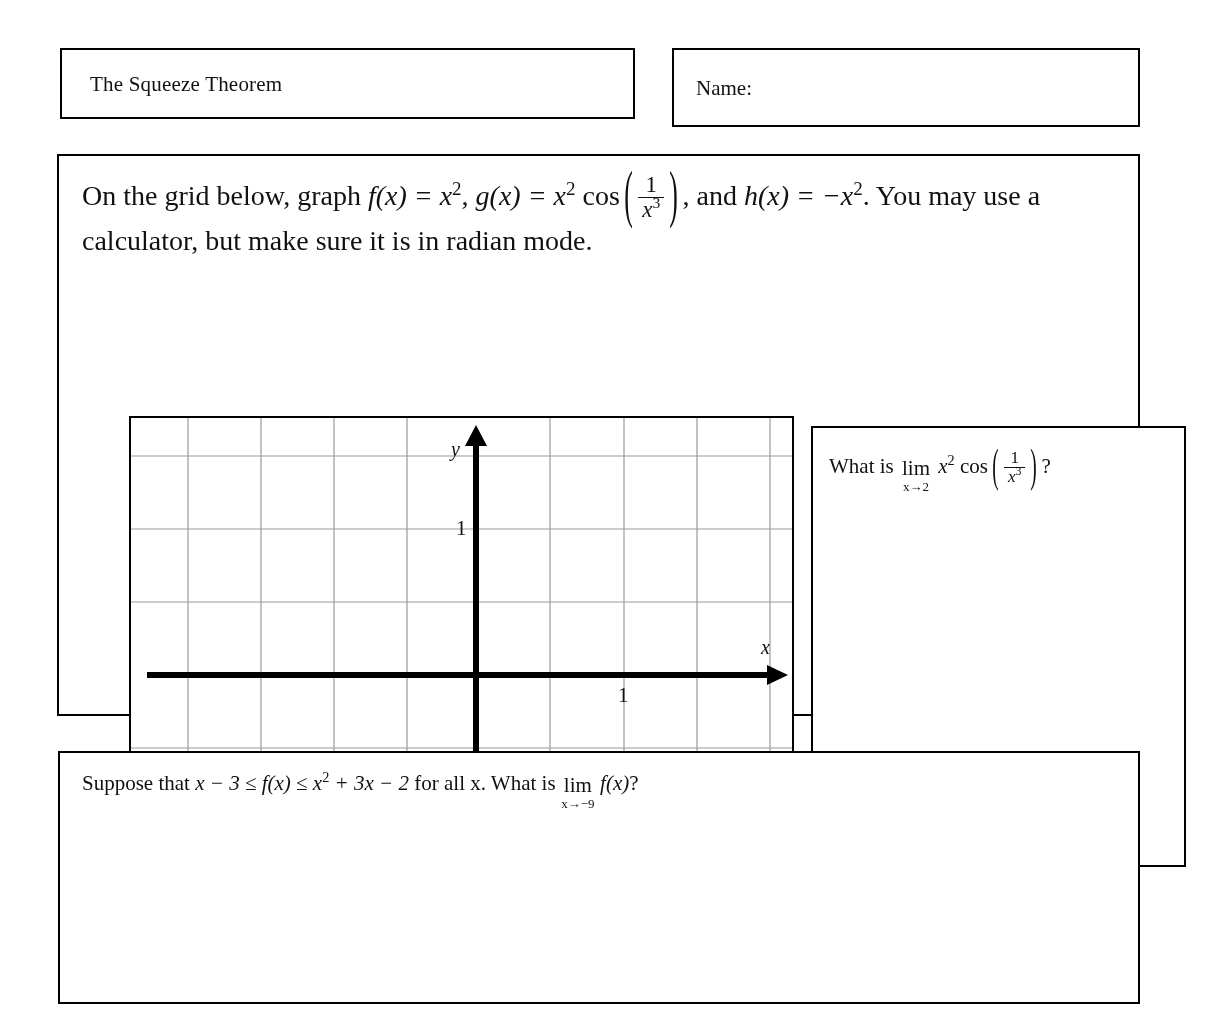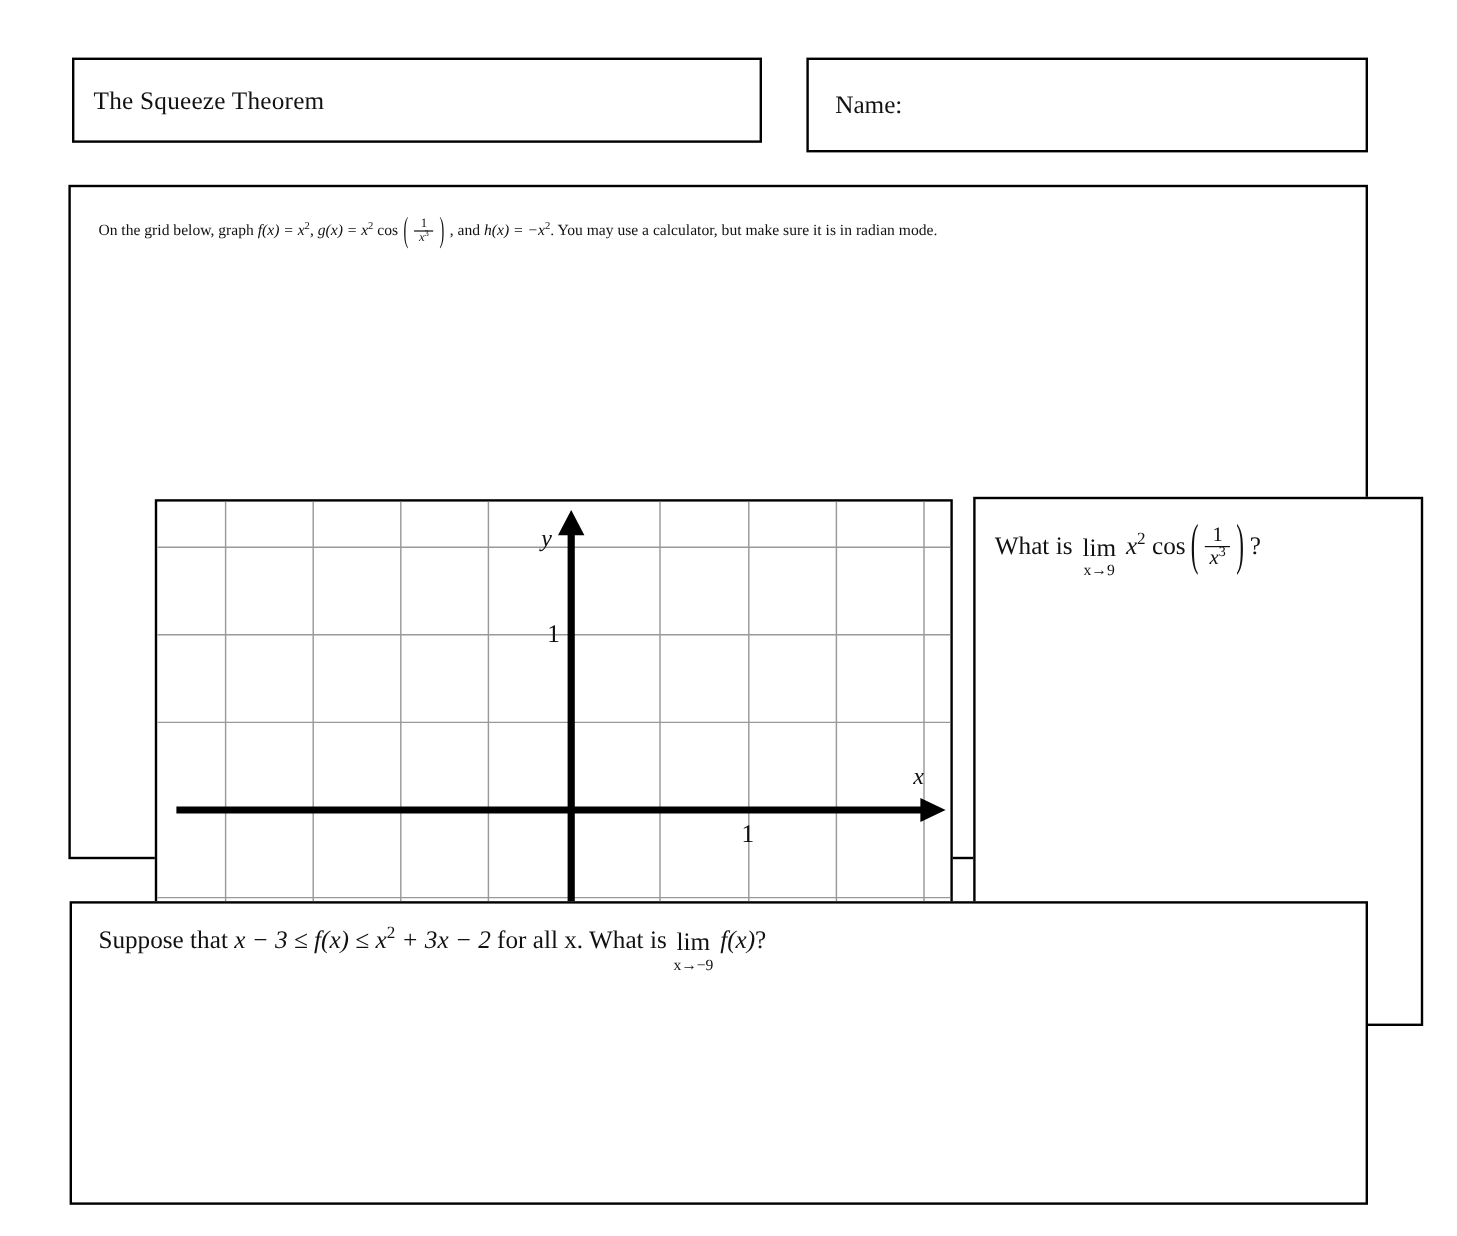--- a/index.html
+++ b/index.html
@@ -22,21 +22,21 @@
     box-sizing: border-box;
     background: #ffffff;
   }
 
   
   #title-box {
     left: 60px; top: 48px; width: 575px; height: 71px;
   }
   #title-text {
     position: absolute;
-    left: 16px; top: 50%;
+    left: 28px; top: 50%;
     transform: translateY(-50%);
     font-size: 21px;
     letter-spacing: 0.2px;
   }
   #name-box {
     left: 672px; top: 48px; width: 468px; height: 79px;
   }
   #name-text {
     position: absolute;
     left: 22px; top: 50%;
@@ -45,36 +45,36 @@
   }
 
   
   #problem-container {
     left: 57px; top: 154px; width: 1083px; height: 562px;
   }
 
   #instructions {
     position: absolute;
     left: 23px; top: 18px; width: 1030px;
-    font-size: 13px;
+    font-size: 28px;
     line-height: 36px;
   }
 
   
   #graph-box {
     left: 70px; top: 260px; width: 665px; height: 443px;
   }
   #graph-inner {
     position: absolute;
     left: 0; top: 0; right: 0; bottom: 0;
   }
 
   
   #limit-box {
-    left: 752px; top: 258px; width: 375px; height: 441px;
+    left: 752px; top: 270px; width: 375px; height: 441px;
   }
   #limit-question {
     position: absolute;
     left: 16px; top: 22px;
     font-size: 21px;
   }
 
   
   #bottom-box {
     left: 58px; top: 751px; width: 1082px; height: 253px; padding-left: 33px;
@@ -200,21 +200,21 @@
       
       <span style="position:absolute; left:320px; top:20px; font-size:20px; font-style:italic;">y</span>
       <span style="position:absolute; left:630px; top:218px; font-size:20px; font-style:italic;">x</span>
       <span style="position:absolute; left:325px; top:98px; font-size:21px;">1</span>
       <span style="position:absolute; left:487px; top:265px; font-size:21px;">1</span>
     </div>
   </div>
 
   <div class="box" id="limit-box">
     <div id="limit-question">
-      <span>What is </span><span class="lim"><span class="limtop">lim</span><span class="limsub">x→9</span></span>&nbsp;<span class="mi">x</span><sup class="exp">2</sup>&nbsp;<span class="op">cos</span><span class="paren">(</span><span class="frac"><span class="num">1</span><span class="den"><span class="mi">x</span><sup class="exp">3</sup></span></span><span class="paren">)</span><span>?</span>
+      <span>What is </span><span class="lim"><span class="limtop">lim</span><span class="limsub">x→2</span></span>&nbsp;<span class="mi">x</span><sup class="exp">2</sup>&nbsp;<span class="op">cos</span><span class="paren">(</span><span class="frac"><span class="num">1</span><span class="den"><span class="mi">x</span><sup class="exp">3</sup></span></span><span class="paren">)</span><span>?</span>
     </div>
   </div>
 
 </div>
 
 <div class="box" id="bottom-box">
   <div id="bottom-question">
     <span>Suppose that </span><span class="mi">x − 3 ≤ f(x) ≤ x</span><sup class="exp">2</sup><span class="mi"> + 3x − 2</span><span> for all x. What is </span><span class="lim"><span class="limtop">lim</span><span class="limsub">x→−9</span></span>&nbsp;<span class="mi">f(x)</span><span>?</span>
   </div>
 </div>

